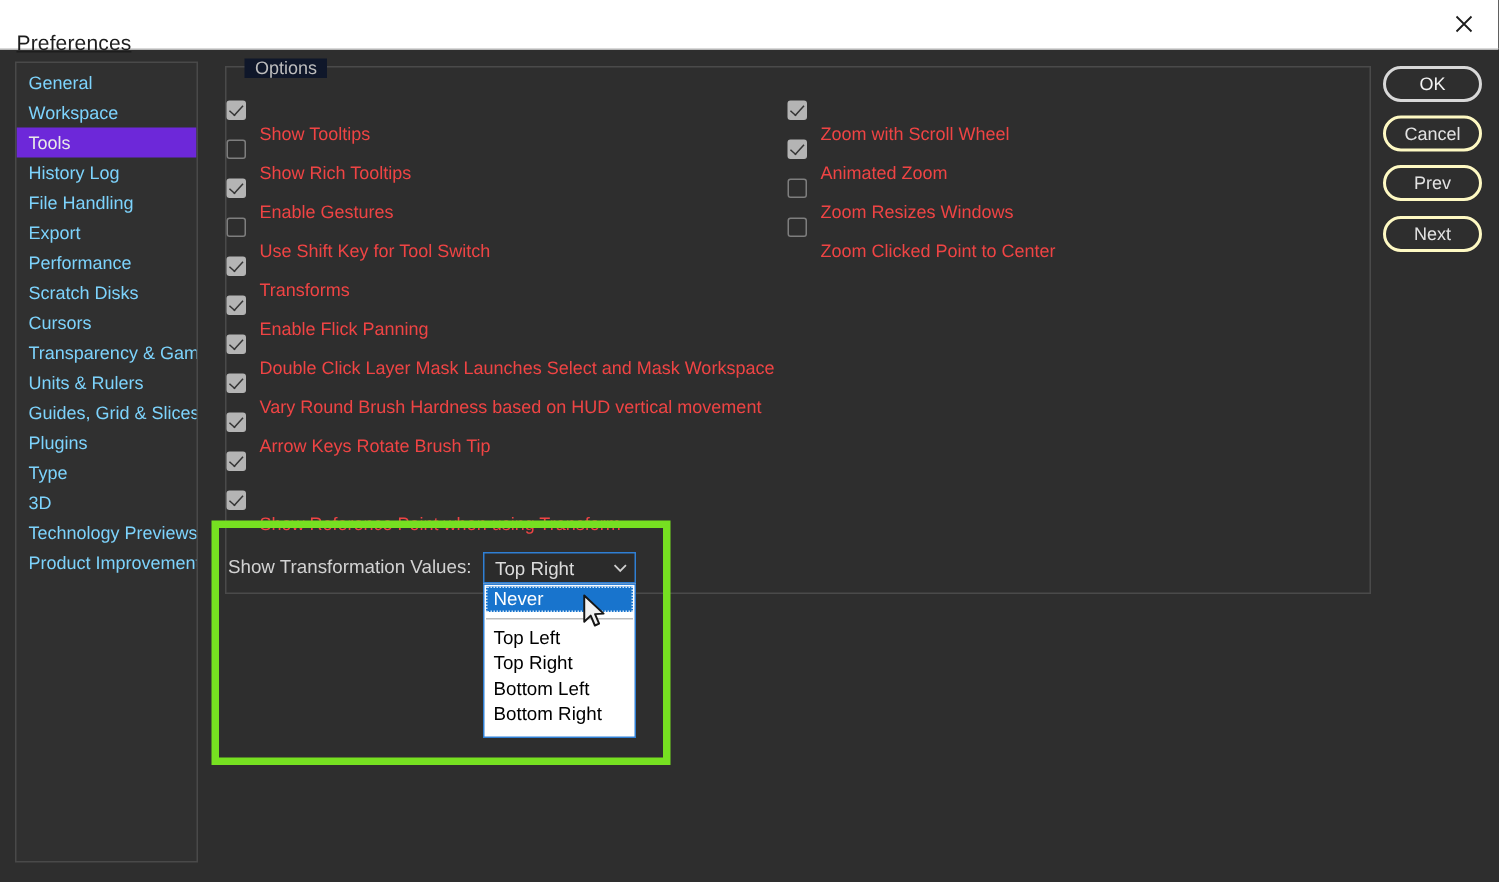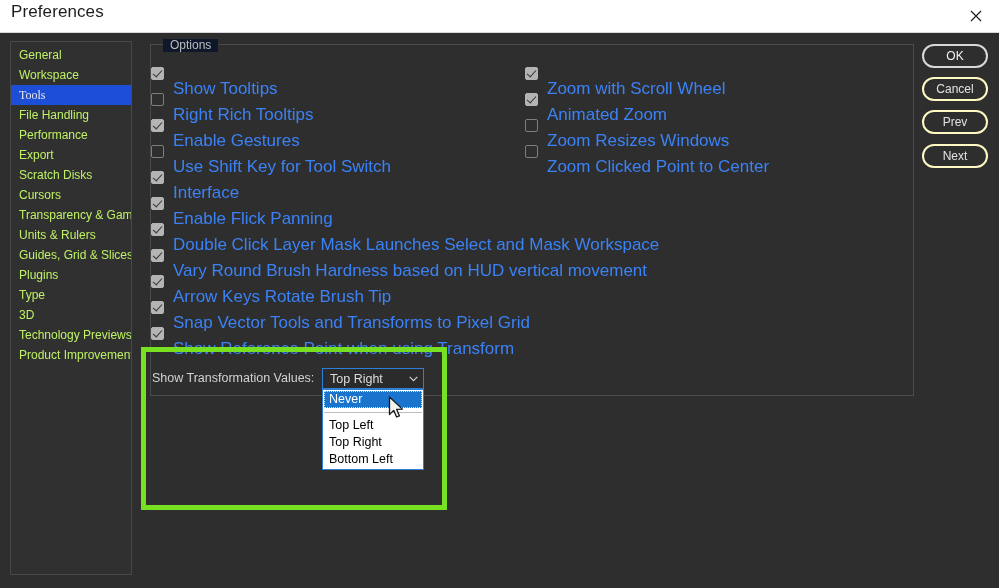--- a/index.html
+++ b/index.html
@@ -18,24 +18,25 @@
   }
 
   
   .titlebar {
     position: absolute; left: 0; top: 0;
     width: 999px; height: 33px;
     background: #ffffff;
     border-bottom: 1px solid #d8d8d8;
   }
   .titlebar-text {
-    position: absolute; left: 11px; top: 2px;
-    font-size: 17px; color: #1d1d1d;
+    position: absolute; left: 11px; top: 20px;
+    font-size: 14px; color: #1d1d1d;
     letter-spacing: 0.1px;
     white-space: nowrap;
+    text-decoration: underline;
   }
   .win-close {
     position: absolute; right: 0; top: 0;
     width: 46px; height: 32px;
     display: flex; align-items: center; justify-content: center;
     color: #1d1d1d; font-size: 15px; line-height: 1;
   }
   .win-close svg { display: block; }
 
   
@@ -45,27 +46,26 @@
     background: #303030;
     border: 1px solid #494949;
     padding-top: 3px;
     overflow: hidden;
   }
   .side-item {
     height: 20px;
     line-height: 20px;
     padding-left: 8px;
     font-size: 12px;
-    color: #bef264;
+    color: #7dd3fc;
     white-space: nowrap;
   }
   .side-item.selected {
-    background: #1d4ed8;
+    background: #6d28d9;
     color: #e8e8e8;
-    font-family: Liberation Serif, serif;
   }
 
   
   .groupbox {
     position: absolute; left: 150px; top: 44px;
     width: 764px; height: 352px;
     border: 1px solid #4a4a4a;
   }
   .group-legend {
     position: absolute; left: 163px; top: 39px;
@@ -103,22 +103,22 @@
   .cbx.on::after {
     content: "";
     position: absolute;
     left: 3px; top: 0px;
     width: 4px; height: 8px;
     border: solid #343434;
     border-width: 0 1.8px 1.8px 0;
     transform: rotate(42deg);
   }
   .cb-label {
-    font-size: 17px;
-    color: #3b82f6;
+    font-size: 12px;
+    color: #ef4444;
     margin-top: 32px;
   }
 
   
   .green-box {
     position: absolute;
     left: 141px; top: 347px;
     width: 306px; height: 163px;
     border: 5px solid #76e021;
     background: transparent;
@@ -151,21 +151,21 @@
   }
   .combo-arrow {
     width: 12px; height: 12px;
     display: flex; align-items: center; justify-content: center;
   }
 
   
   .dropdown {
     position: absolute;
     left: 322px; top: 389px;
-    width: 102px; height: 81px;
+    width: 102px; height: 103px;
     background: #ffffff;
     border: 1px solid #2f7fd4;
     padding: 1px;
     overflow: hidden;
     z-index: 30;
   }
   .dd-item {
     height: 17px;
     line-height: 17px;
     padding-left: 5px;
@@ -228,23 +228,24 @@
       <svg width="12" height="12" viewBox="0 0 12 12" aria-hidden="true">
         <path d="M1 1 L11 11 M11 1 L1 11" stroke="#1d1d1d" stroke-width="1.2" fill="none"></path>
       </svg>
     </div>
   </div>
 
   <div class="sidebar" id="sidebar">
       <div class="side-item">General</div>
       <div class="side-item">Workspace</div>
       <div class="side-item selected">Tools</div>
+      <div class="side-item">History Log</div>
       <div class="side-item">File Handling</div>
+      <div class="side-item">Export</div>
       <div class="side-item">Performance</div>
-      <div class="side-item">Export</div>
       <div class="side-item">Scratch Disks</div>
       <div class="side-item">Cursors</div>
       <div class="side-item">Transparency &amp; Gamut</div>
       <div class="side-item">Units &amp; Rulers</div>
       <div class="side-item">Guides, Grid &amp; Slices</div>
       <div class="side-item">Plugins</div>
       <div class="side-item">Type</div>
       <div class="side-item">3D</div>
       <div class="side-item">Technology Previews</div>
       <div class="side-item">Product Improvement</div>
@@ -253,53 +254,52 @@
   <div class="groupbox"></div>
   <div class="group-legend">Options</div>
 
   <div id="left-col">
       <div class="cb-row" style="left: 151px; top: 64px;">
         <span class="cbx on"></span>
         <span class="cb-label">Show Tooltips</span>
       </div>
       <div class="cb-row" style="left: 151px; top: 90px;">
         <span class="cbx off"></span>
-        <span class="cb-label">Right Rich Tooltips</span>
+        <span class="cb-label">Show Rich Tooltips</span>
       </div>
       <div class="cb-row" style="left: 151px; top: 116px;">
         <span class="cbx on"></span>
         <span class="cb-label">Enable Gestures</span>
       </div>
       <div class="cb-row" style="left: 151px; top: 142px;">
         <span class="cbx off"></span>
         <span class="cb-label">Use Shift Key for Tool Switch</span>
       </div>
       <div class="cb-row" style="left: 151px; top: 168px;">
         <span class="cbx on"></span>
-        <span class="cb-label">Interface</span>
+        <span class="cb-label">Transforms</span>
       </div>
       <div class="cb-row" style="left: 151px; top: 194px;">
         <span class="cbx on"></span>
         <span class="cb-label">Enable Flick Panning</span>
       </div>
       <div class="cb-row" style="left: 151px; top: 220px;">
         <span class="cbx on"></span>
         <span class="cb-label">Double Click Layer Mask Launches Select and Mask Workspace</span>
       </div>
       <div class="cb-row" style="left: 151px; top: 246px;">
         <span class="cbx on"></span>
         <span class="cb-label">Vary Round Brush Hardness based on HUD vertical movement</span>
       </div>
       <div class="cb-row" style="left: 151px; top: 272px;">
         <span class="cbx on"></span>
         <span class="cb-label">Arrow Keys Rotate Brush Tip</span>
       </div>
       <div class="cb-row" style="left: 151px; top: 298px;">
         <span class="cbx on"></span>
-        <span class="cb-label">Snap Vector Tools and Transforms to Pixel Grid</span>
       </div>
       <div class="cb-row" style="left: 151px; top: 324px;">
         <span class="cbx on"></span>
         <span class="cb-label">Show Reference Point when using Transform</span>
       </div>
     </div>
   <div id="right-col">
       <div class="cb-row" style="left: 525px; top: 64px;">
         <span class="cbx on"></span>
         <span class="cb-label">Zoom with Scroll Wheel</span>

